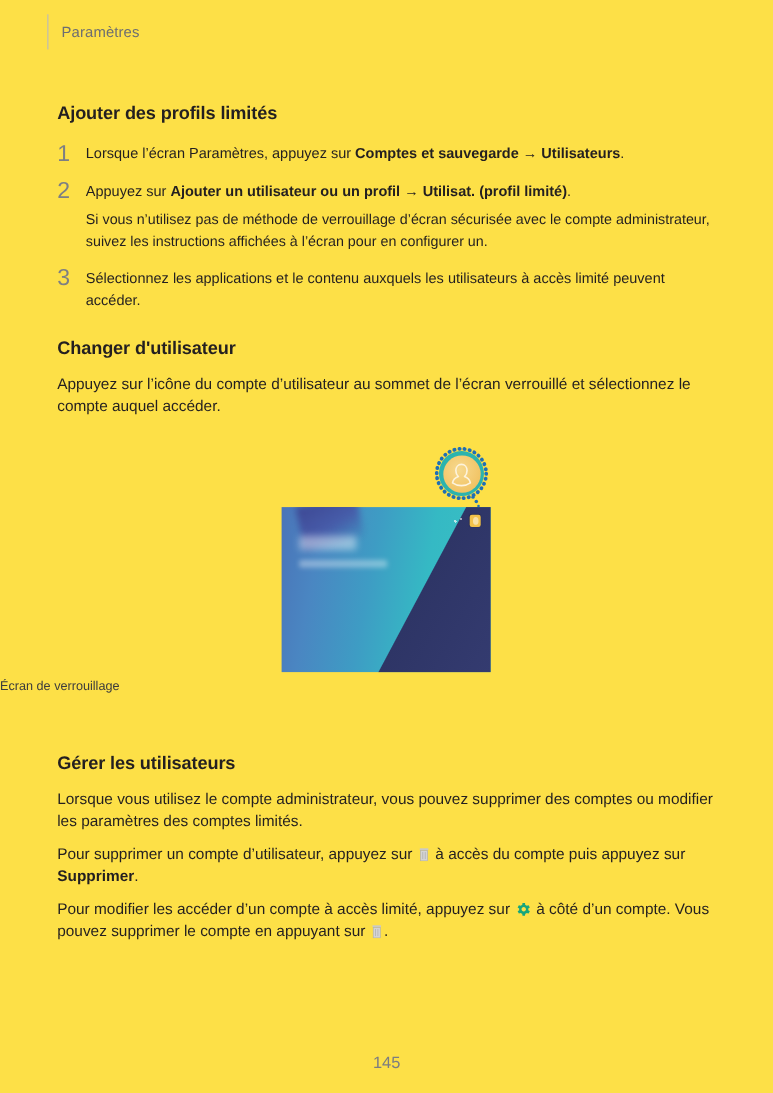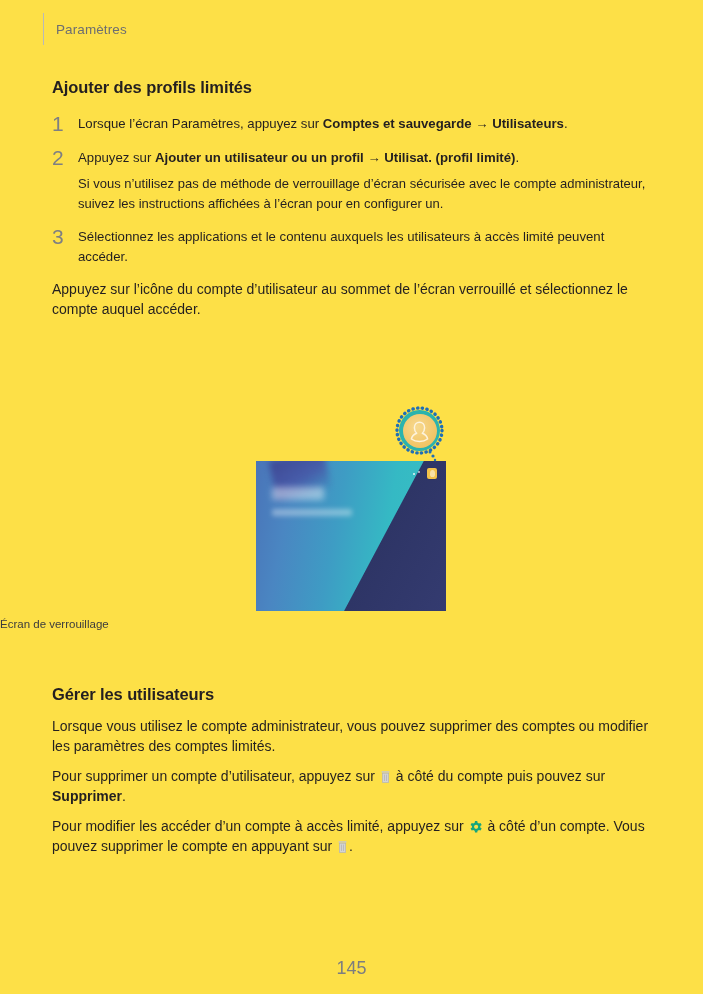--- a/index.html
+++ b/index.html
@@ -48,21 +48,21 @@
     width: 600px;
   }
 
   h2.section-title {
     font-size: 16.5px;
     font-weight: bold;
     color: #231f20;
     margin: 0;
     letter-spacing: -0.1px;
   }
-  h2.section-title.sp-top-1 { margin-top: 0; }
+  h2.section-title.sp-top-1 { margin-top: 16px; }
 
   .steps {
     margin-top: 17px;
   }
   .step {
     display: flex;
     align-items: flex-start;
     margin-bottom: 14px;
   }
   .step-num {
@@ -245,21 +245,21 @@
   .trash-icon { width: 9px; height: 12px; }
   .gear-icon  { width: 12px; height: 12px; }
 
   
   .folio {
     position: absolute;
     left: 0;
     top: 958px;
     width: 703px;
     text-align: center;
-    font-size: 18px;
+    font-size: 15px;
     color: #7c7d80;
   }
 </style>
 </head>
 <body>
 
 <div class="page">
 
   <div class="running-head">
     <div class="head-rule"></div>
@@ -287,20 +287,21 @@
         </div>
       </div>
 
       <div class="step">
         <div class="step-num">3</div>
         <div class="step-body">Sélectionnez les applications et le contenu auxquels les utilisateurs à accès limité peuvent accéder.</div>
       </div>
 
     </div>
 
+    <h2 class="section-title" style="margin-top:26px;">Changer d'utilisateur</h2>
     <p class="para after-title">Appuyez sur l’icône du compte d’utilisateur au sommet de l’écran verrouillé et sélectionnez le compte auquel accéder.</p>
   </div>
 
   <div class="figure">
 
     <div class="lockscreen">
       <div class="ls-dark-corner"></div>
       <div class="ls-clock"></div>
       <div class="ls-subtext"></div>
       <div class="ls-dots"></div>
@@ -336,21 +337,21 @@
     <h2 class="section-title">Gérer les utilisateurs</h2>
 
     <p class="para after-title">Lorsque vous utilisez le compte administrateur, vous pouvez supprimer des comptes ou modifier les paramètres des comptes limités.</p>
 
     <p class="para gap">
       <span>Pour supprimer un compte d’utilisateur, appuyez sur </span><svg class="inline-icon trash-icon" viewBox="0 0 9 12">
           <rect x="0.6" y="0.2" width="7.8" height="1.5" fill="#c9c9c9"></rect>
           <rect x="1.3" y="2.2" width="6.4" height="9.4" fill="#d4d4d4" stroke="#b0b0b0" stroke-width="0.6"></rect>
           <rect x="3.0" y="3.6" width="0.7" height="6.4" fill="#b0b0b0"></rect>
           <rect x="5.2" y="3.6" width="0.7" height="6.4" fill="#b0b0b0"></rect>
-        </svg><span> à côté du compte puis pouvez sur </span><b>Supprimer</b><span>.</span>
+        </svg><span> à accès du compte puis appuyez sur </span><b>Supprimer</b><span>.</span>
     </p>
 
     <p class="para gap">
       <span>Pour modifier les accéder d’un compte à accès limité, appuyez sur </span><svg class="inline-icon gear-icon" viewBox="0 0 24 24">
           <path fill="#17a67c" d="M21.3 13.6c0.05-0.5 0.08-1.05 0.08-1.6s-0.03-1.1-0.1-1.6l3.0-2.2-2.4-4.2-3.5 1.2c-0.85-0.7-1.8-1.25-2.85-1.65L15 0h-4.8l-0.55 3.55c-1.05 0.4-2.0 0.95-2.85 1.65L3.3 4 0.9 8.2l3.0 2.2c-0.07 0.5-0.1 1.05-0.1 1.6s0.03 1.1 0.1 1.6l-3.0 2.2 2.4 4.2 3.5-1.2c0.85 0.7 1.8 1.25 2.85 1.65L10.2 24H15l0.55-3.55c1.05-0.4 2.0-0.95 2.85-1.65l3.5 1.2 2.4-4.2-3.0-2.2zM12.6 16.3c-2.4 0-4.3-1.95-4.3-4.3s1.9-4.3 4.3-4.3 4.3 1.95 4.3 4.3-1.9 4.3-4.3 4.3z" transform="scale(0.95) translate(0.3 0)"></path>
         </svg><span> à côté d’un compte. Vous pouvez supprimer le compte en appuyant sur </span><svg class="inline-icon trash-icon" viewBox="0 0 9 12">
           <rect x="0.6" y="0.2" width="7.8" height="1.5" fill="#c9c9c9"></rect>
           <rect x="1.3" y="2.2" width="6.4" height="9.4" fill="#d4d4d4" stroke="#b0b0b0" stroke-width="0.6"></rect>
           <rect x="3.0" y="3.6" width="0.7" height="6.4" fill="#b0b0b0"></rect>
           <rect x="5.2" y="3.6" width="0.7" height="6.4" fill="#b0b0b0"></rect>

